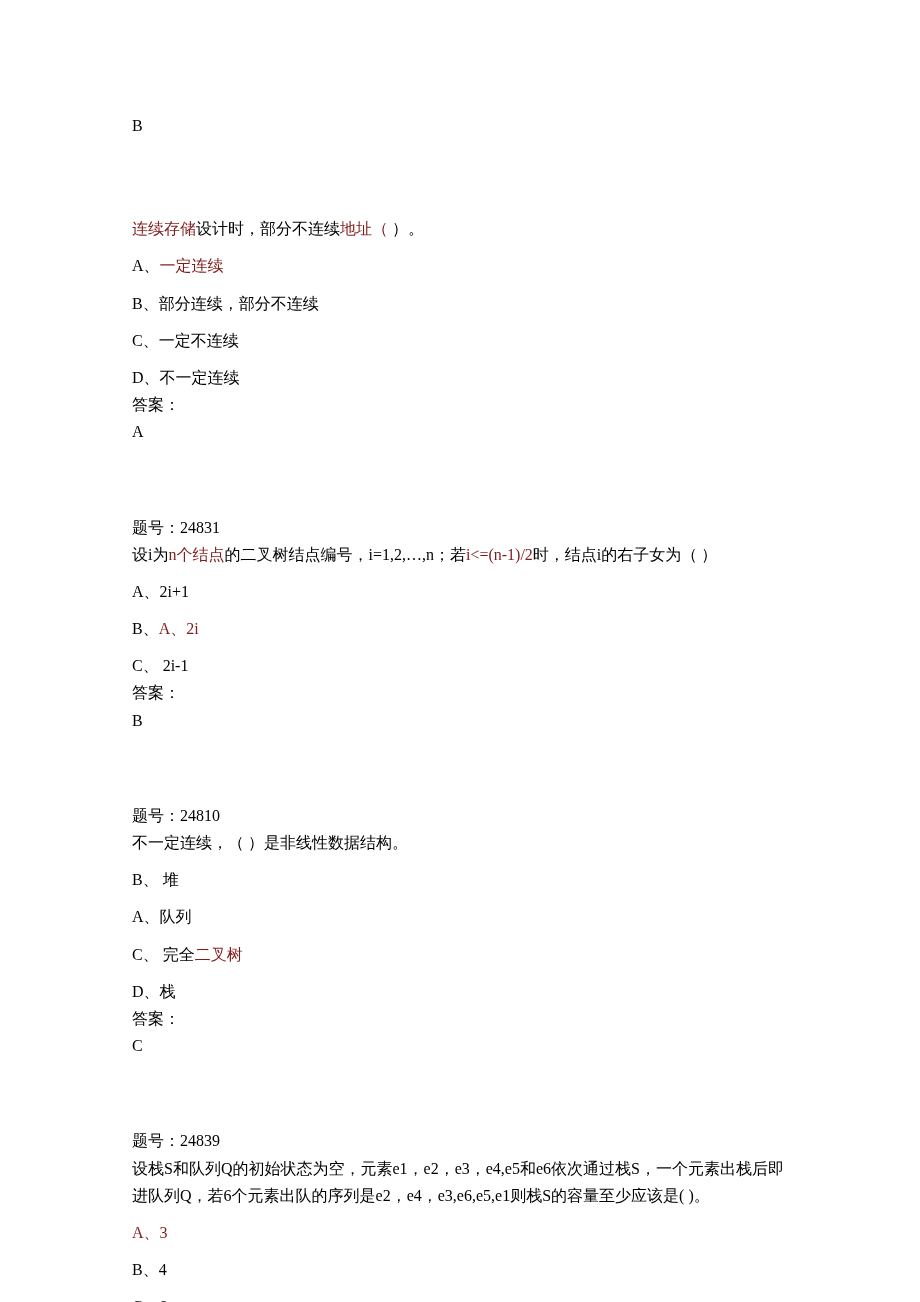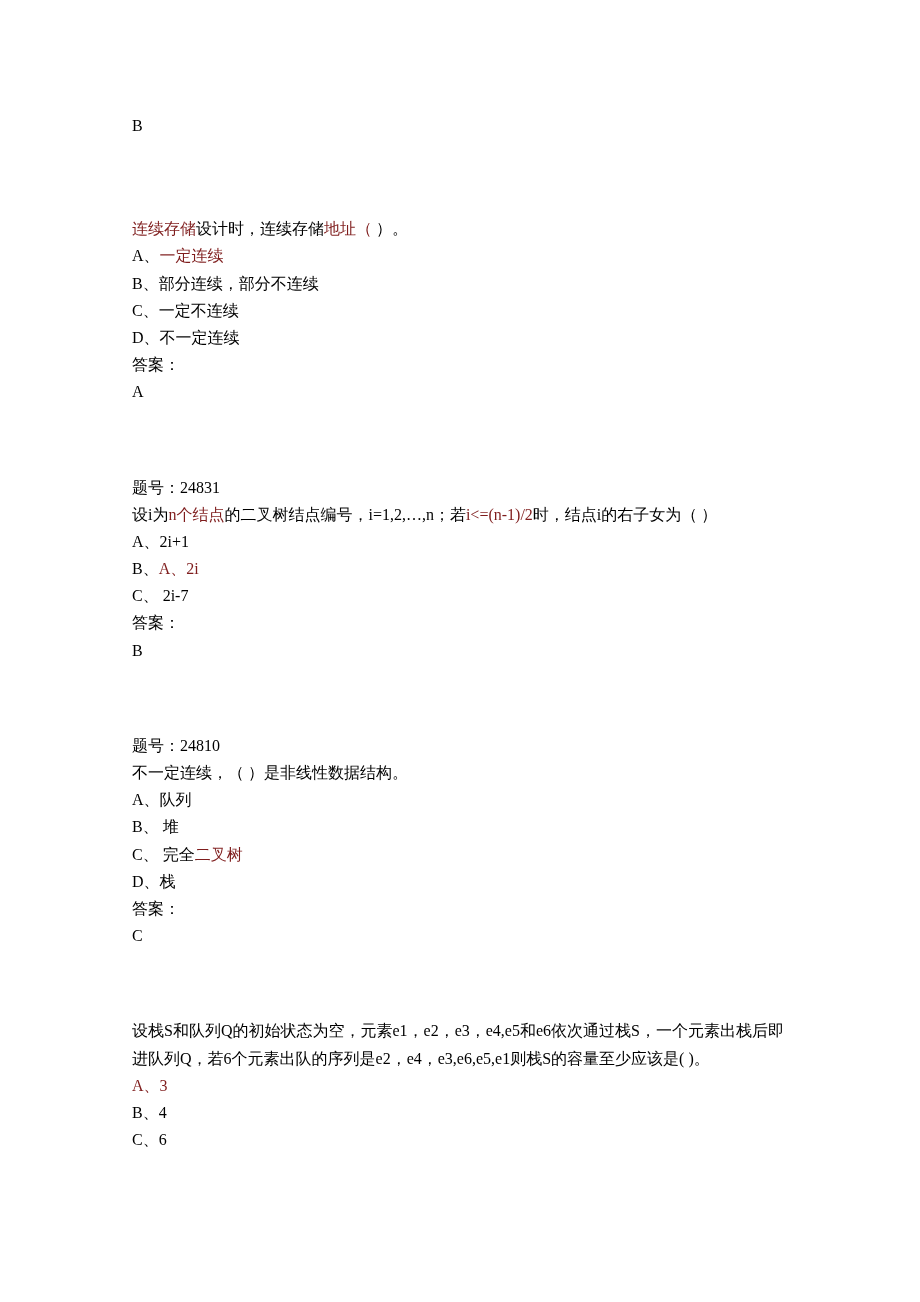--- a/index.html
+++ b/index.html
@@ -17,62 +17,64 @@
       padding: 112px 130px 0 132px;
     }
     .link {
       color: #7f1d1d;
     }
     .q-block {
       margin-bottom: 68px;
     }
     .line {
       white-space: pre;
+      margin-top: 10px;
     }
     .prev-answer {
       margin-bottom: 76px;
     }
   </style>
 </head>
 <body>
 
 <div class="page">
 
   <div class="prev-answer">B</div>
 
   <div id="questions-container">
       <div class="q-block">
-        <div><span class="link">连续存储</span><span>设计时，连续存储</span><span class="link">地址（</span><span>   </span><span>）。</span></div>
+        <div><span class="link">连续存储</span><span>设计时，部分不连续</span><span class="link">地址（</span><span>   </span><span>）。</span></div>
         <div class="line"><span>A、</span><span class="link">一定连续</span></div>
         <div class="line"><span>B、</span><span>部分连续，部分不连续</span></div>
         <div class="line"><span>C、</span><span>一定不连续</span></div>
         <div class="line"><span>D、</span><span>不一定连续</span></div>
         <div>答案：</div>
         <div>A</div>
       </div>
       <div class="q-block">
         <div><span>题号：</span><span>24831</span></div>
         <div><span>设i为</span><span class="link">n个结点</span><span>的二叉树结点编号，i=1,2,…,n；若</span><span class="link">i&lt;=(n-1)/2</span><span>时，结点i的右子女为（     ）</span></div>
         <div class="line"><span>A、</span><span>2i+1</span></div>
         <div class="line"><span>B、</span><span class="link">A、2i</span></div>
-        <div class="line"><span>C、</span><span> 2i-7</span></div>
+        <div class="line"><span>C、</span><span> 2i-1</span></div>
         <div>答案：</div>
         <div>B</div>
       </div>
       <div class="q-block">
         <div><span>题号：</span><span>24810</span></div>
         <div><span>不一定连续，（    ）是非线性数据结构。</span></div>
+        <div class="line"><span>B、</span><span> 堆</span></div>
         <div class="line"><span>A、</span><span>队列</span></div>
-        <div class="line"><span>B、</span><span> 堆</span></div>
         <div class="line"><span>C、</span><span> 完全</span><span class="link">二叉树</span></div>
         <div class="line"><span>D、</span><span>栈</span></div>
         <div>答案：</div>
         <div>C</div>
       </div>
       <div class="q-block">
+        <div><span>题号：</span><span>24839</span></div>
         <div><span>设栈S和队列Q的初始状态为空，元素e1，e2，e3，e4,e5和e6依次通过栈S，一个元素出栈后即进队列Q，若6个元素出队的序列是e2，e4，e3,e6,e5,e1则栈S的容量至少应该是(    )。</span></div>
         <div class="line"><span class="link">A、3</span></div>
         <div class="line"><span>B、</span><span>4</span></div>
         <div class="line"><span>C、</span><span>6</span></div>
       </div>
     </div>
 
 </div>
 
 </body></html>

